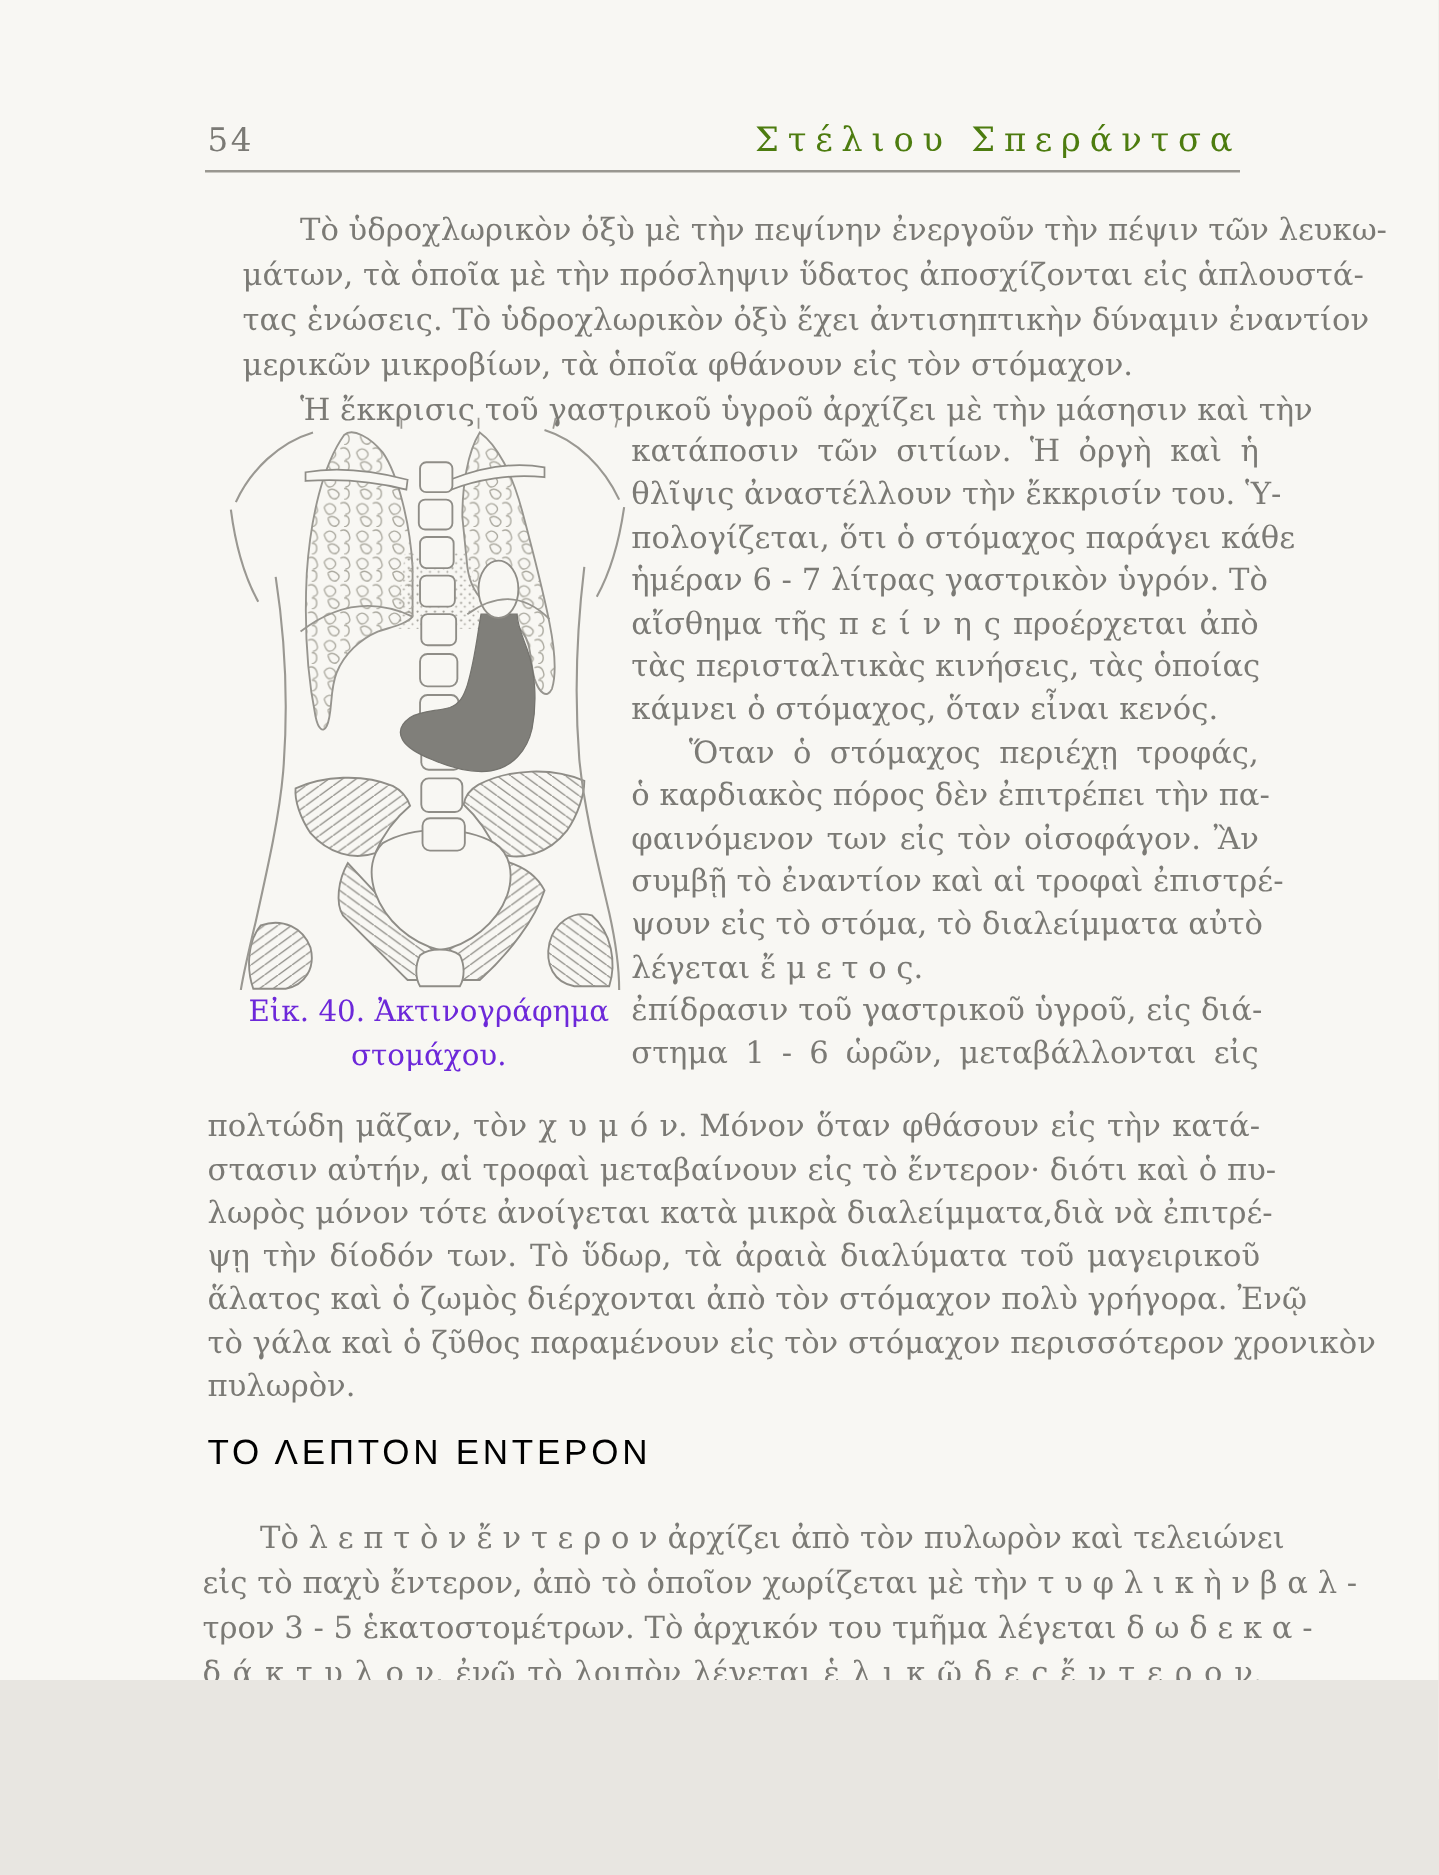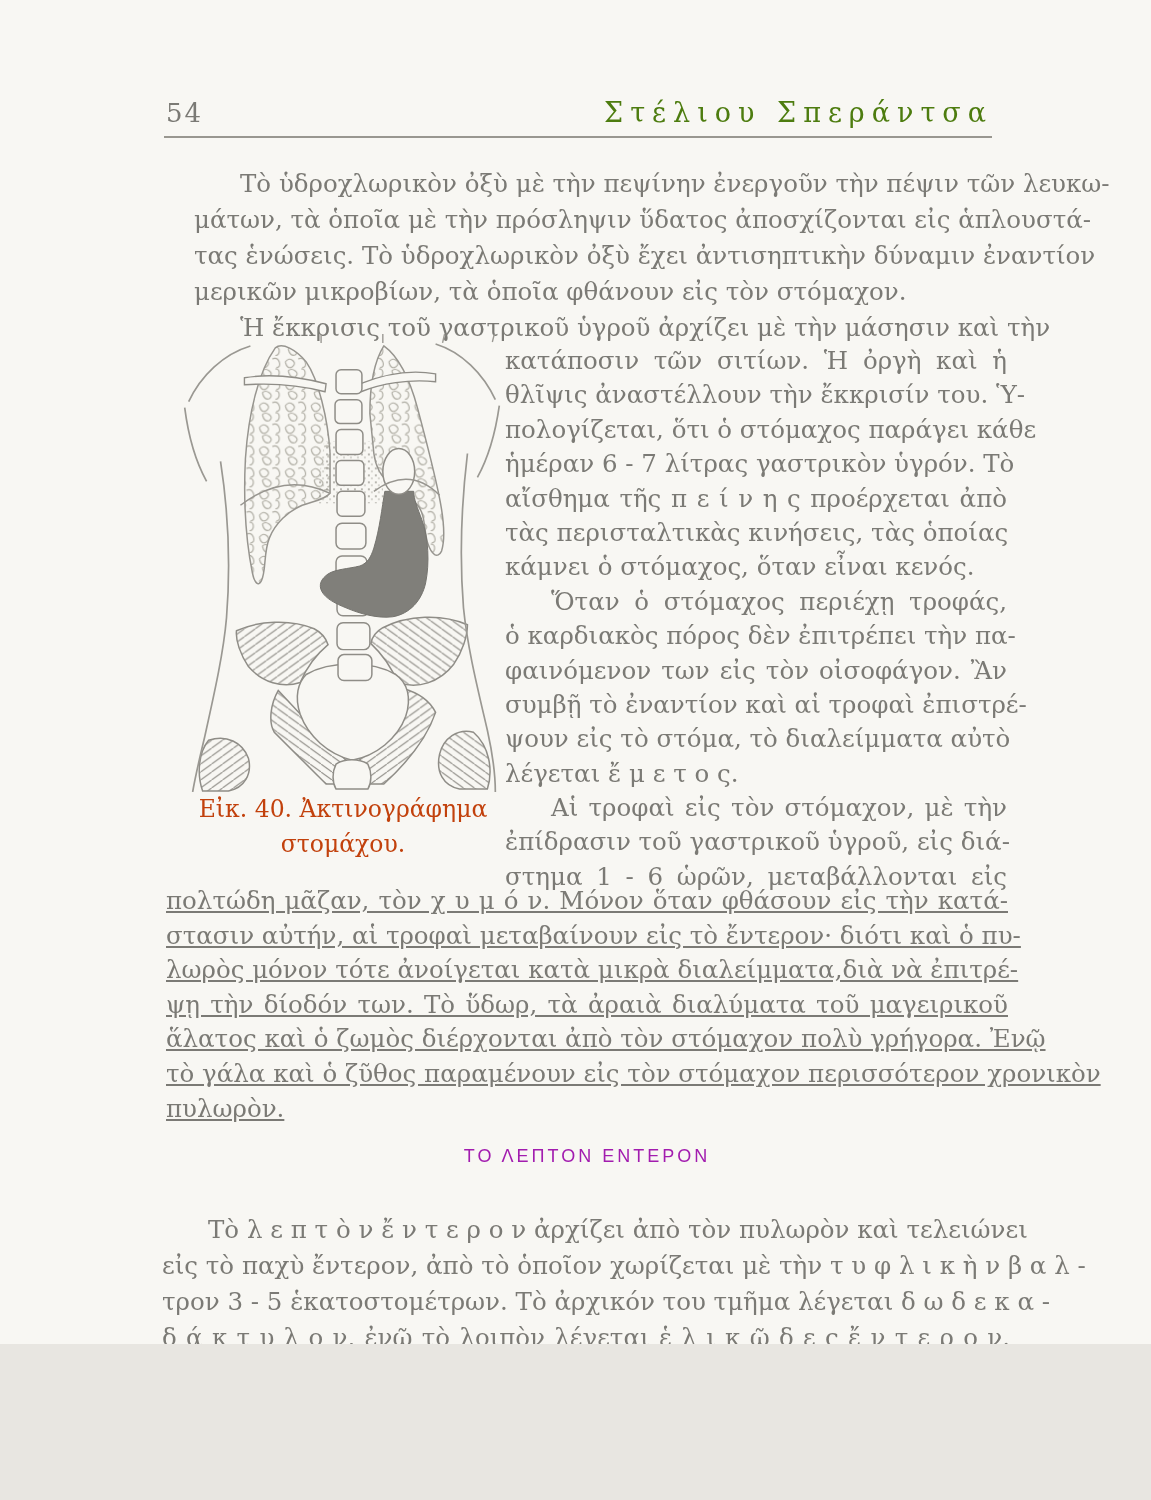--- a/index.html
+++ b/index.html
@@ -26,35 +26,34 @@
   .line.end{text-align-last:left;}
   .line.indent{text-indent:46px;}
 
   #block-a{left:166px;top:166px;width:840px;margin-left:28px;}
   #block-a .line{line-height:36px;height:36px;}
 
   #block-rc{left:505px;top:344px;width:502px;}
   #block-rc .line{line-height:34.4px;height:34.4px;}
 
   #block-c{left:166px;top:884px;width:842px;}
-  #block-c .line{line-height:34.6px;height:34.6px;text-decoration:underline;}
+  #block-c .line{line-height:34.6px;height:34.6px;}
 
   #block-d{left:162px;top:1212px;width:848px;}
   #block-d .line{line-height:36px;height:36px;}
 
   .section-heading{
     position:absolute;left:166px;top:1146px;width:842px;
-    text-align:center;
     font-family:"Liberation Sans","DejaVu Sans",sans-serif;
-    font-size:18px;letter-spacing:3px;color:#a21caf;
+    font-size:28px;letter-spacing:3px;color:#000000;
   }
 
   .fig{position:absolute;left:178px;top:334px;width:330px;height:458px;}
   .fig svg{display:block;}
-  .fig-caption{position:absolute;left:170px;top:792px;width:346px;font-size:23.5px;color:#c2410c;}
+  .fig-caption{position:absolute;left:170px;top:792px;width:346px;font-size:23.5px;color:#6d28d9;}
   .cap-line{text-align:center;line-height:35px;height:35px;}
 </style>
 </head>
 <body>
 
 <div class="page">
 
   <span class="hdr-num">54</span>
   <span class="hdr-title">Στέλιου Σπεράντσα</span>
   <div class="hdr-rule"></div>
@@ -162,21 +161,20 @@
       <div class="line">ἡμέραν 6 - 7 λίτρας γαστρικὸν ὑγρόν. Τὸ</div>
       <div class="line">αἴσθημα τῆς π ε ί ν η ς προέρχεται ἀπὸ</div>
       <div class="line">τὰς περισταλτικὰς κινήσεις, τὰς ὁποίας</div>
       <div class="line end">κάμνει ὁ στόμαχος, ὅταν εἶναι κενός.</div>
       <div class="line indent">Ὅταν ὁ στόμαχος περιέχῃ τροφάς,</div>
       <div class="line">ὁ καρδιακὸς πόρος δὲν ἐπιτρέπει τὴν πα-</div>
       <div class="line">φαινόμενον των εἰς τὸν οἰσοφάγον. Ἂν</div>
       <div class="line">συμβῇ τὸ ἐναντίον καὶ αἱ τροφαὶ ἐπιστρέ-</div>
       <div class="line">ψουν εἰς τὸ στόμα, τὸ διαλείμματα αὐτὸ</div>
       <div class="line end">λέγεται ἔ μ ε τ ο ς.</div>
-      <div class="line indent">Αἱ τροφαὶ εἰς τὸν στόμαχον, μὲ τὴν</div>
       <div class="line">ἐπίδρασιν τοῦ γαστρικοῦ ὑγροῦ, εἰς διά-</div>
       <div class="line">στημα 1 - 6 ὡρῶν, μεταβάλλονται εἰς</div>
     </div>
 
   <div class="tblock" id="block-c">
       <div class="line">πολτώδη μᾶζαν, τὸν χ υ μ ό ν. Μόνον ὅταν φθάσουν εἰς τὴν κατά-</div>
       <div class="line">στασιν αὐτήν, αἱ τροφαὶ μεταβαίνουν εἰς τὸ ἔντερον· διότι καὶ ὁ πυ-</div>
       <div class="line">λωρὸς μόνον τότε ἀνοίγεται κατὰ μικρὰ διαλείμματα,διὰ νὰ ἐπιτρέ-</div>
       <div class="line">ψῃ τὴν δίοδόν των. Τὸ ὕδωρ, τὰ ἀραιὰ διαλύματα τοῦ μαγειρικοῦ</div>
       <div class="line">ἅλατος καὶ ὁ ζωμὸς διέρχονται ἀπὸ τὸν στόμαχον πολὺ γρήγορα. Ἐνῷ</div>

